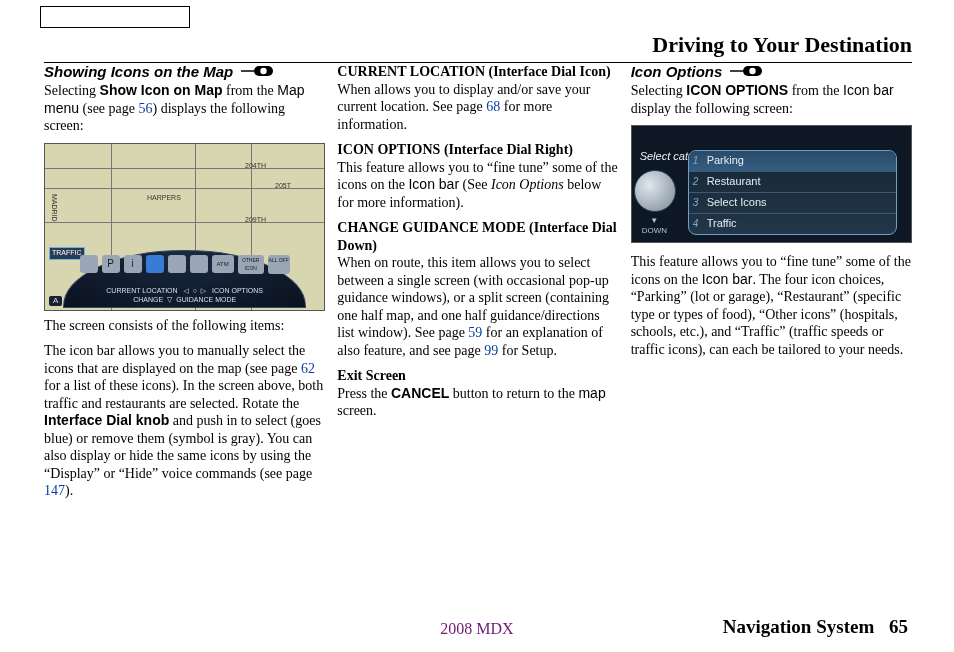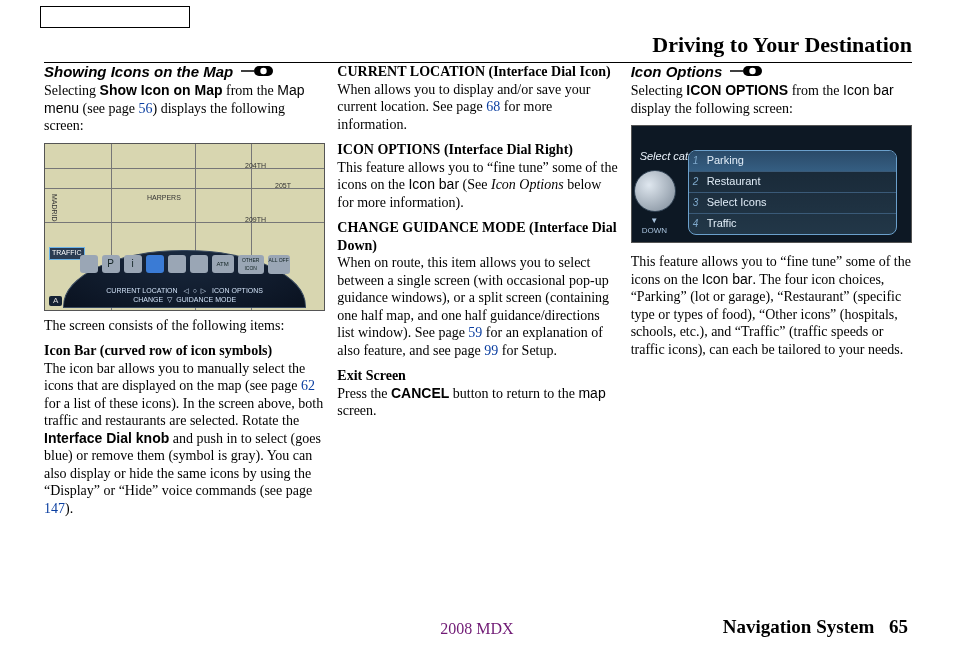--- a/index.html
+++ b/index.html
@@ -208,21 +208,20 @@
             <span>CHANGE</span>
             &nbsp;▽&nbsp;
             <span>GUIDANCE MODE</span>
           </div>
         </div>
         <div class="scale-a">A</div>
       </div>
 
       <p class="p">The screen consists of the following items:</p>
 
-      <p class="subhead">Icon Bar (curved row of icon symbols)</p>
       <p class="p">
         <span>The icon bar allows you to manually select the icons that are displayed on the map (see page </span><span class="ref">62</span><span> for a list of these icons). In the screen above, both traffic and restaurants are selected. Rotate the </span><span class="sans b">Interface Dial knob</span><span> and push in to select (goes blue) or remove them (symbol is gray). You can also display or hide the same icons by using the “Display” or “Hide” voice commands (see page </span><span class="ref">147</span><span>).</span>
       </p>
     </div>
 
     <div class="col">
       <p class="subhead">CURRENT LOCATION (Interface Dial Icon)</p>
       <p class="p">
         <span>When allows you to display and/or save your current location. See page </span><span class="ref">68</span><span> for more information.</span>
       </p>

